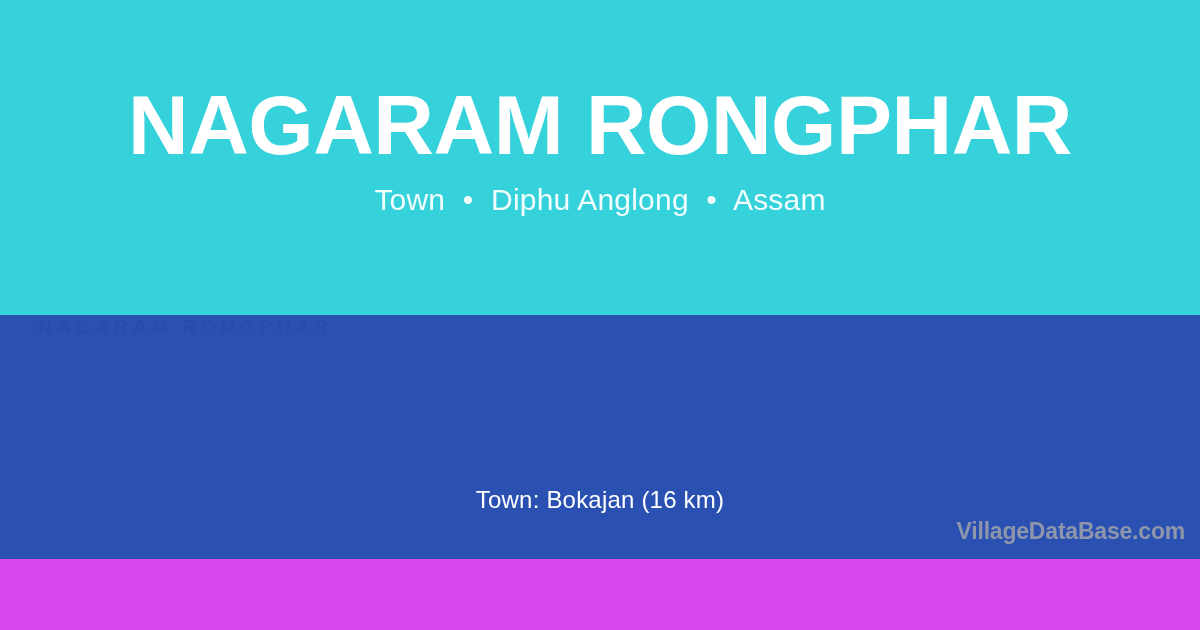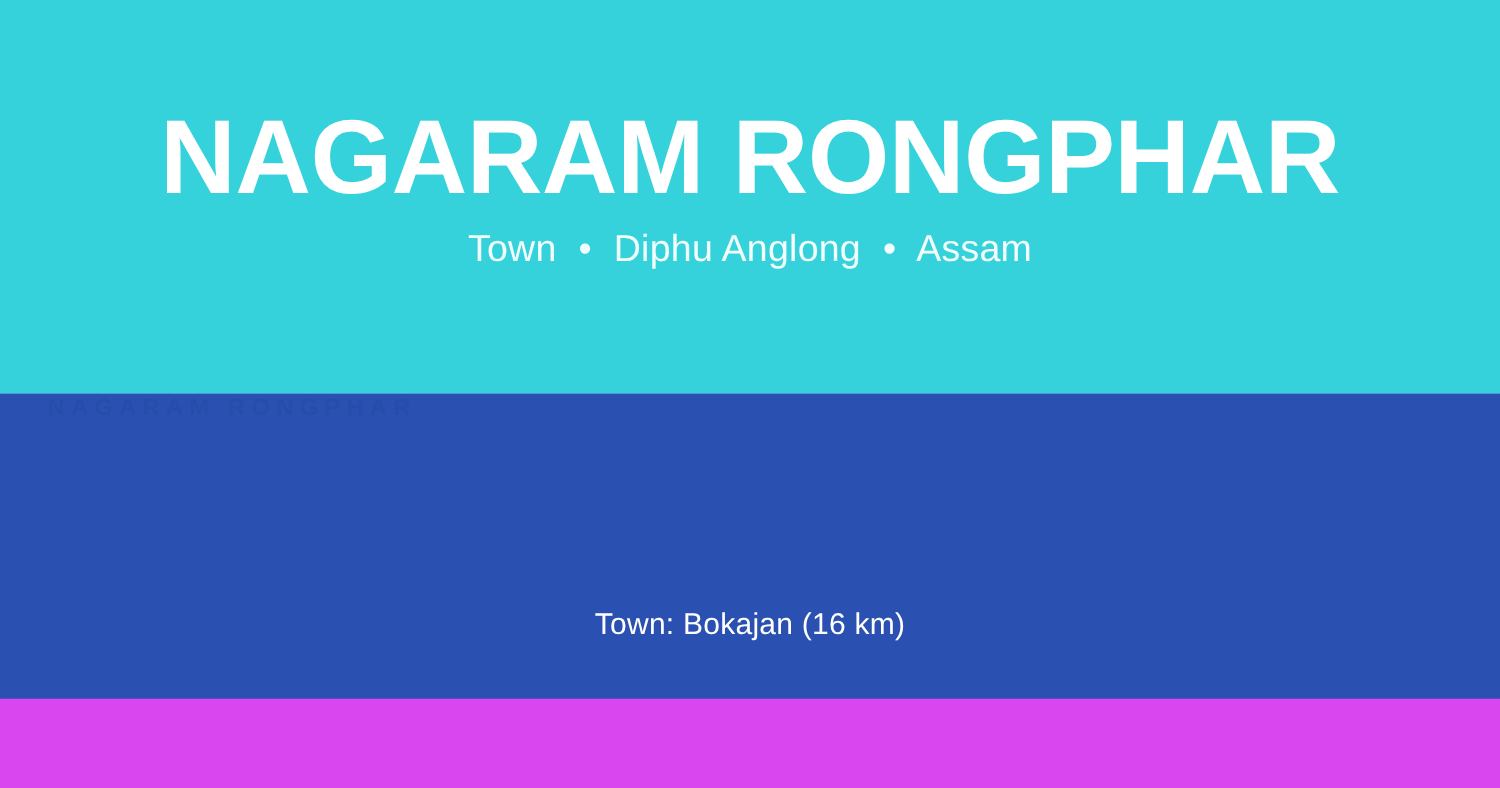--- a/index.html
+++ b/index.html
@@ -137,17 +137,18 @@
     </div>
   </div>
 
   <div class="body-panel">
     <div class="detail-line">
       <span>Town:</span>
       <span>Bokajan</span>
       <span>(16 km)</span>
     </div>
 
+    <div class="watermark">VillageDataBase.com</div>
   </div>
 
   <div class="seam-ghost">NAGARAM RONGPHAR</div>
 
 </div>
 
 </body></html>

